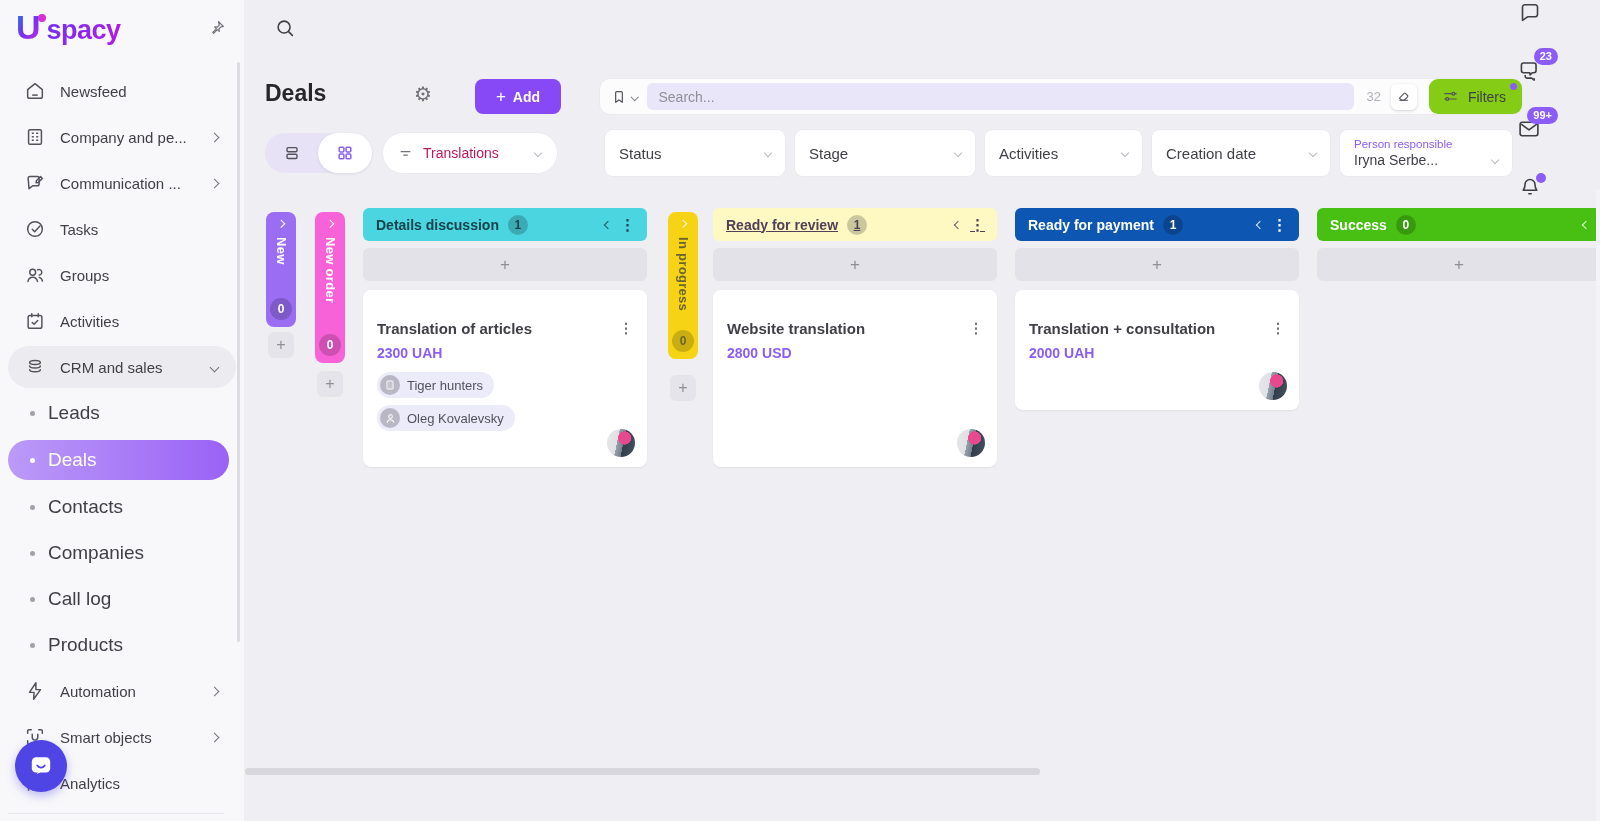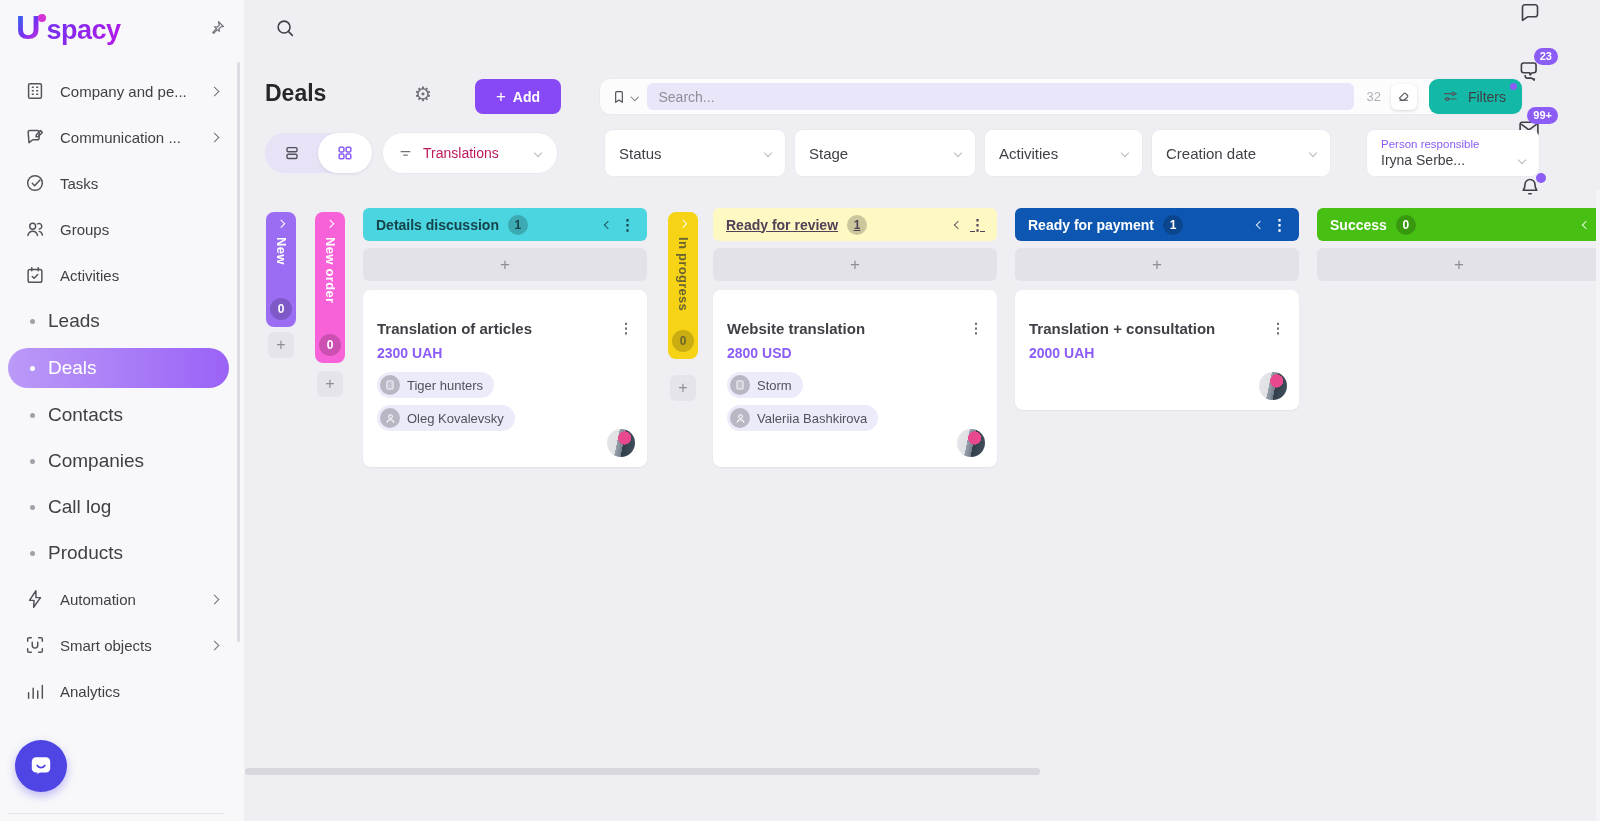--- a/index.html
+++ b/index.html
@@ -70,39 +70,39 @@
   .search-wrap { position:absolute; left:356px; top:23px; width:922px; height:35px; background:#fcfcfd; border-radius:10px;
     display:flex; align-items:center; box-shadow:0 0 0 1px rgba(0,0,0,0.02); }
   .bm-zone { display:flex; align-items:center; gap:5px; padding:0 9px 0 11px; color:#52525b; cursor:pointer; }
   .bm-zone .chev { width:5.5px; height:5.5px; color:#71717a; }
   .search-input { flex:1; height:27px; background:#e9e6f9; border:none; border-radius:6px; padding:0 12px;
     font-size:14px; font-family:inherit; color:#3f3f46; outline:none; }
   .search-input::placeholder { color:#8f8f98; }
   .search-count { color:#b0afb8; font-size:13px; margin:0 10px 0 12px; }
   .eraser-chip { width:26px; height:26px; background:#fff; border-radius:6px; box-shadow:0 1px 3px rgba(40,40,60,.18);
     display:flex; align-items:center; justify-content:center; color:#52525b; cursor:pointer; }
-  .filters-zone { margin-left:12px; height:35px; background:#14b8a6; border-radius:9px; display:flex; align-items:center;
+  .filters-zone { margin-left:12px; height:35px; background:#84cc16; border-radius:9px; display:flex; align-items:center;
     gap:9px; padding:0 16px 0 13px; cursor:pointer; position:relative; }
   .filters-label { font-size:14px; color:#3f3f46; }
   .filters-dot { position:absolute; top:4px; right:5px; width:7px; height:7px; border-radius:50%; background:#8b5cf6; }
 
   .view-toggle { position:absolute; left:21px; top:77px; width:107px; height:40px; background:#e7e2f5; border-radius:20px;
     display:flex; align-items:center; }
   .vt-cell { width:53px; height:40px; display:flex; align-items:center; justify-content:center; color:#52525b; cursor:pointer; }
   .vt-cell.sel { background:#ffffff; border-radius:20px; width:54px; color:#8b5cf6; box-shadow:0 1px 3px rgba(50,40,90,.10); }
   .saved-filter { position:absolute; left:139px; top:77px; width:174px; height:40px; background:#fff; border-radius:20px;
     display:flex; align-items:center; padding:0 16px 0 15px; gap:10px; cursor:pointer; box-shadow:0 0 0 1px rgba(0,0,0,0.02); }
   .saved-filter .lbl { font-size:14px; color:#be185d; flex:1; }
   .saved-filter .chev, .select .chev { color:#b9b8c2; width:6px; height:6px; }
   .funnel { color:#71717a; }
 
   .select { position:absolute; top:74px; height:46px; background:#fff; border-radius:8px; display:flex; align-items:center;
     padding:0 14px 0 14px; cursor:pointer; box-shadow:0 0 0 1px rgba(0,0,0,0.02); }
   .select .lbl { flex:1; font-size:15px; color:#3f3f46; }
-  .select.two-line { flex-direction:column; align-items:stretch; justify-content:center; gap:2px; position:absolute;margin-left:27px; }
+  .select.two-line { flex-direction:column; align-items:stretch; justify-content:center; gap:2px; position:absolute; }
   .p-label { font-size:11.5px; color:#8b5cf6; }
   .p-row { display:flex; align-items:center; }
   .p-value { flex:1; font-size:14px; color:#3f3f46; }
 
   
   .board { position:absolute; left:0; top:134px; width:1356px; height:631px; overflow:hidden; }
   .ccol { position:absolute; width:30px; border-radius:8px; display:flex; flex-direction:column; align-items:center;
     padding:9px 0 7px; cursor:pointer; color:#ffffff; }
   .ccol .chev { width:5.5px; height:5.5px; margin-bottom:10px; }
   .ccol-name { writing-mode:vertical-rl; font-size:13px; font-weight:700; flex:1; letter-spacing:.3px; }
@@ -157,20 +157,29 @@
     <span class="pin">
       <svg width="18" height="18" viewBox="0 0 24 24" fill="none" stroke="currentColor" stroke-width="1.6" stroke-linejoin="round">
           <path d="M14 3.5l6.5 6.5-3.2.4-2.6 2.6.3 3.6-2.5-2.5-5 5-1.2-1.2 5-5-2.5-2.5 3.6.3 2.6-2.6z"></path>
         </svg>
     </span>
   </div>
 
   <div class="menu">
     <div class="s-item">
       <span class="s-ico">
+          <svg width="22" height="22" viewBox="0 0 24 24" fill="none" stroke="currentColor" stroke-width="1.6" stroke-linejoin="round">
+            <path d="M4 10.5 12 4l8 6.5V18a2 2 0 0 1-2 2H6a2 2 0 0 1-2-2z"></path>
+            <path d="M9 16.5h6"></path>
+          </svg>
+        </span>
+      <span class="s-label">Newsfeed</span>
+    </div>
+    <div class="s-item">
+      <span class="s-ico">
           <svg width="22" height="22" viewBox="0 0 24 24" fill="none" stroke="currentColor" stroke-width="1.6">
             <rect x="5" y="4" width="14" height="16" rx="1.5"></rect>
             <path d="M8.5 8h2.2M13.3 8h2.2M8.5 11.8h2.2M13.3 11.8h2.2M8.5 15.6h2.2M13.3 15.6h2.2"></path>
           </svg>
         </span>
       <span class="s-label">Company and pe...</span>
       <span class="s-chev chev chev-right"></span>
     </div>
     <div class="s-item">
       <span class="s-ico">
@@ -204,20 +213,31 @@
     </div>
     <div class="s-item">
       <span class="s-ico">
           <svg width="22" height="22" viewBox="0 0 24 24" fill="none" stroke="currentColor" stroke-width="1.6" stroke-linecap="round" stroke-linejoin="round">
             <rect x="4.5" y="6" width="15" height="14" rx="2"></rect>
             <path d="M8.5 4v3.4M15.5 4v3.4"></path>
             <path d="M9 13.6l2 2 4-4.2"></path>
           </svg>
         </span>
       <span class="s-label">Activities</span>
+    </div>
+    <div class="s-item s-parent-active">
+      <span class="s-ico">
+          <svg width="22" height="22" viewBox="0 0 24 24" fill="none" stroke="currentColor" stroke-width="1.6" stroke-linecap="round">
+            <ellipse cx="12" cy="7" rx="5.8" ry="2.2"></ellipse>
+            <path d="M6.2 11c0 1.2 2.6 2.2 5.8 2.2s5.8-1 5.8-2.2"></path>
+            <path d="M6.2 15c0 1.2 2.6 2.2 5.8 2.2s5.8-1 5.8-2.2"></path>
+          </svg>
+        </span>
+      <span class="s-label">CRM and sales</span>
+      <span class="s-chev chev chev-down"></span>
     </div>
 
     <div class="s-child">
       <span class="s-bullet"></span>
       <span>Leads</span>
     </div>
     <div class="s-child active">
       <span class="s-bullet"></span>
       <span>Deals</span>
     </div>
@@ -485,40 +505,20 @@
       </div>
       <div class="col-add">
         <span>+</span>
       </div>
       <div class="card tall">
         <div class="card-top">
           <span class="card-title">Website translation</span>
           <span class="kebab card-kebab">⋮</span>
         </div>
         <div class="card-amount">2800 USD</div>
-        <div class="tags">
-          <div class="tag">
-            <span class="tag-ico">
-                <svg width="12" height="12" viewBox="0 0 24 24" fill="none" stroke="currentColor" stroke-width="2">
-                  <rect x="6" y="4" width="12" height="16" rx="1"></rect>
-                  <path d="M9.5 8h1.6M13.5 8h1.6M9.5 12h1.6M13.5 12h1.6M9.5 16h1.6M13.5 16h1.6"></path>
-                </svg>
-              </span>
-            <span>Storm</span>
-          </div>
-          <div class="tag">
-            <span class="tag-ico">
-                <svg width="13" height="13" viewBox="0 0 24 24" fill="none" stroke="currentColor" stroke-width="2" stroke-linecap="round">
-                  <circle cx="12" cy="8.5" r="3.4"></circle>
-                  <path d="M5.8 19c.9-3.2 3.2-4.8 6.2-4.8s5.3 1.6 6.2 4.8"></path>
-                </svg>
-              </span>
-            <span>Valeriia Bashkirova</span>
-          </div>
-        </div>
         <span class="avatar card-avatar photo"></span>
       </div>
     </div>
 
     <div class="col" style="left:771px">
       <div class="col-head light" style="background: rgb(13, 87, 178);">
         <span class="col-name">Ready for payment</span>
         <span class="col-count">1</span>
         <span class="col-spacer"></span>
         <span class="chev chev-left"></span>

